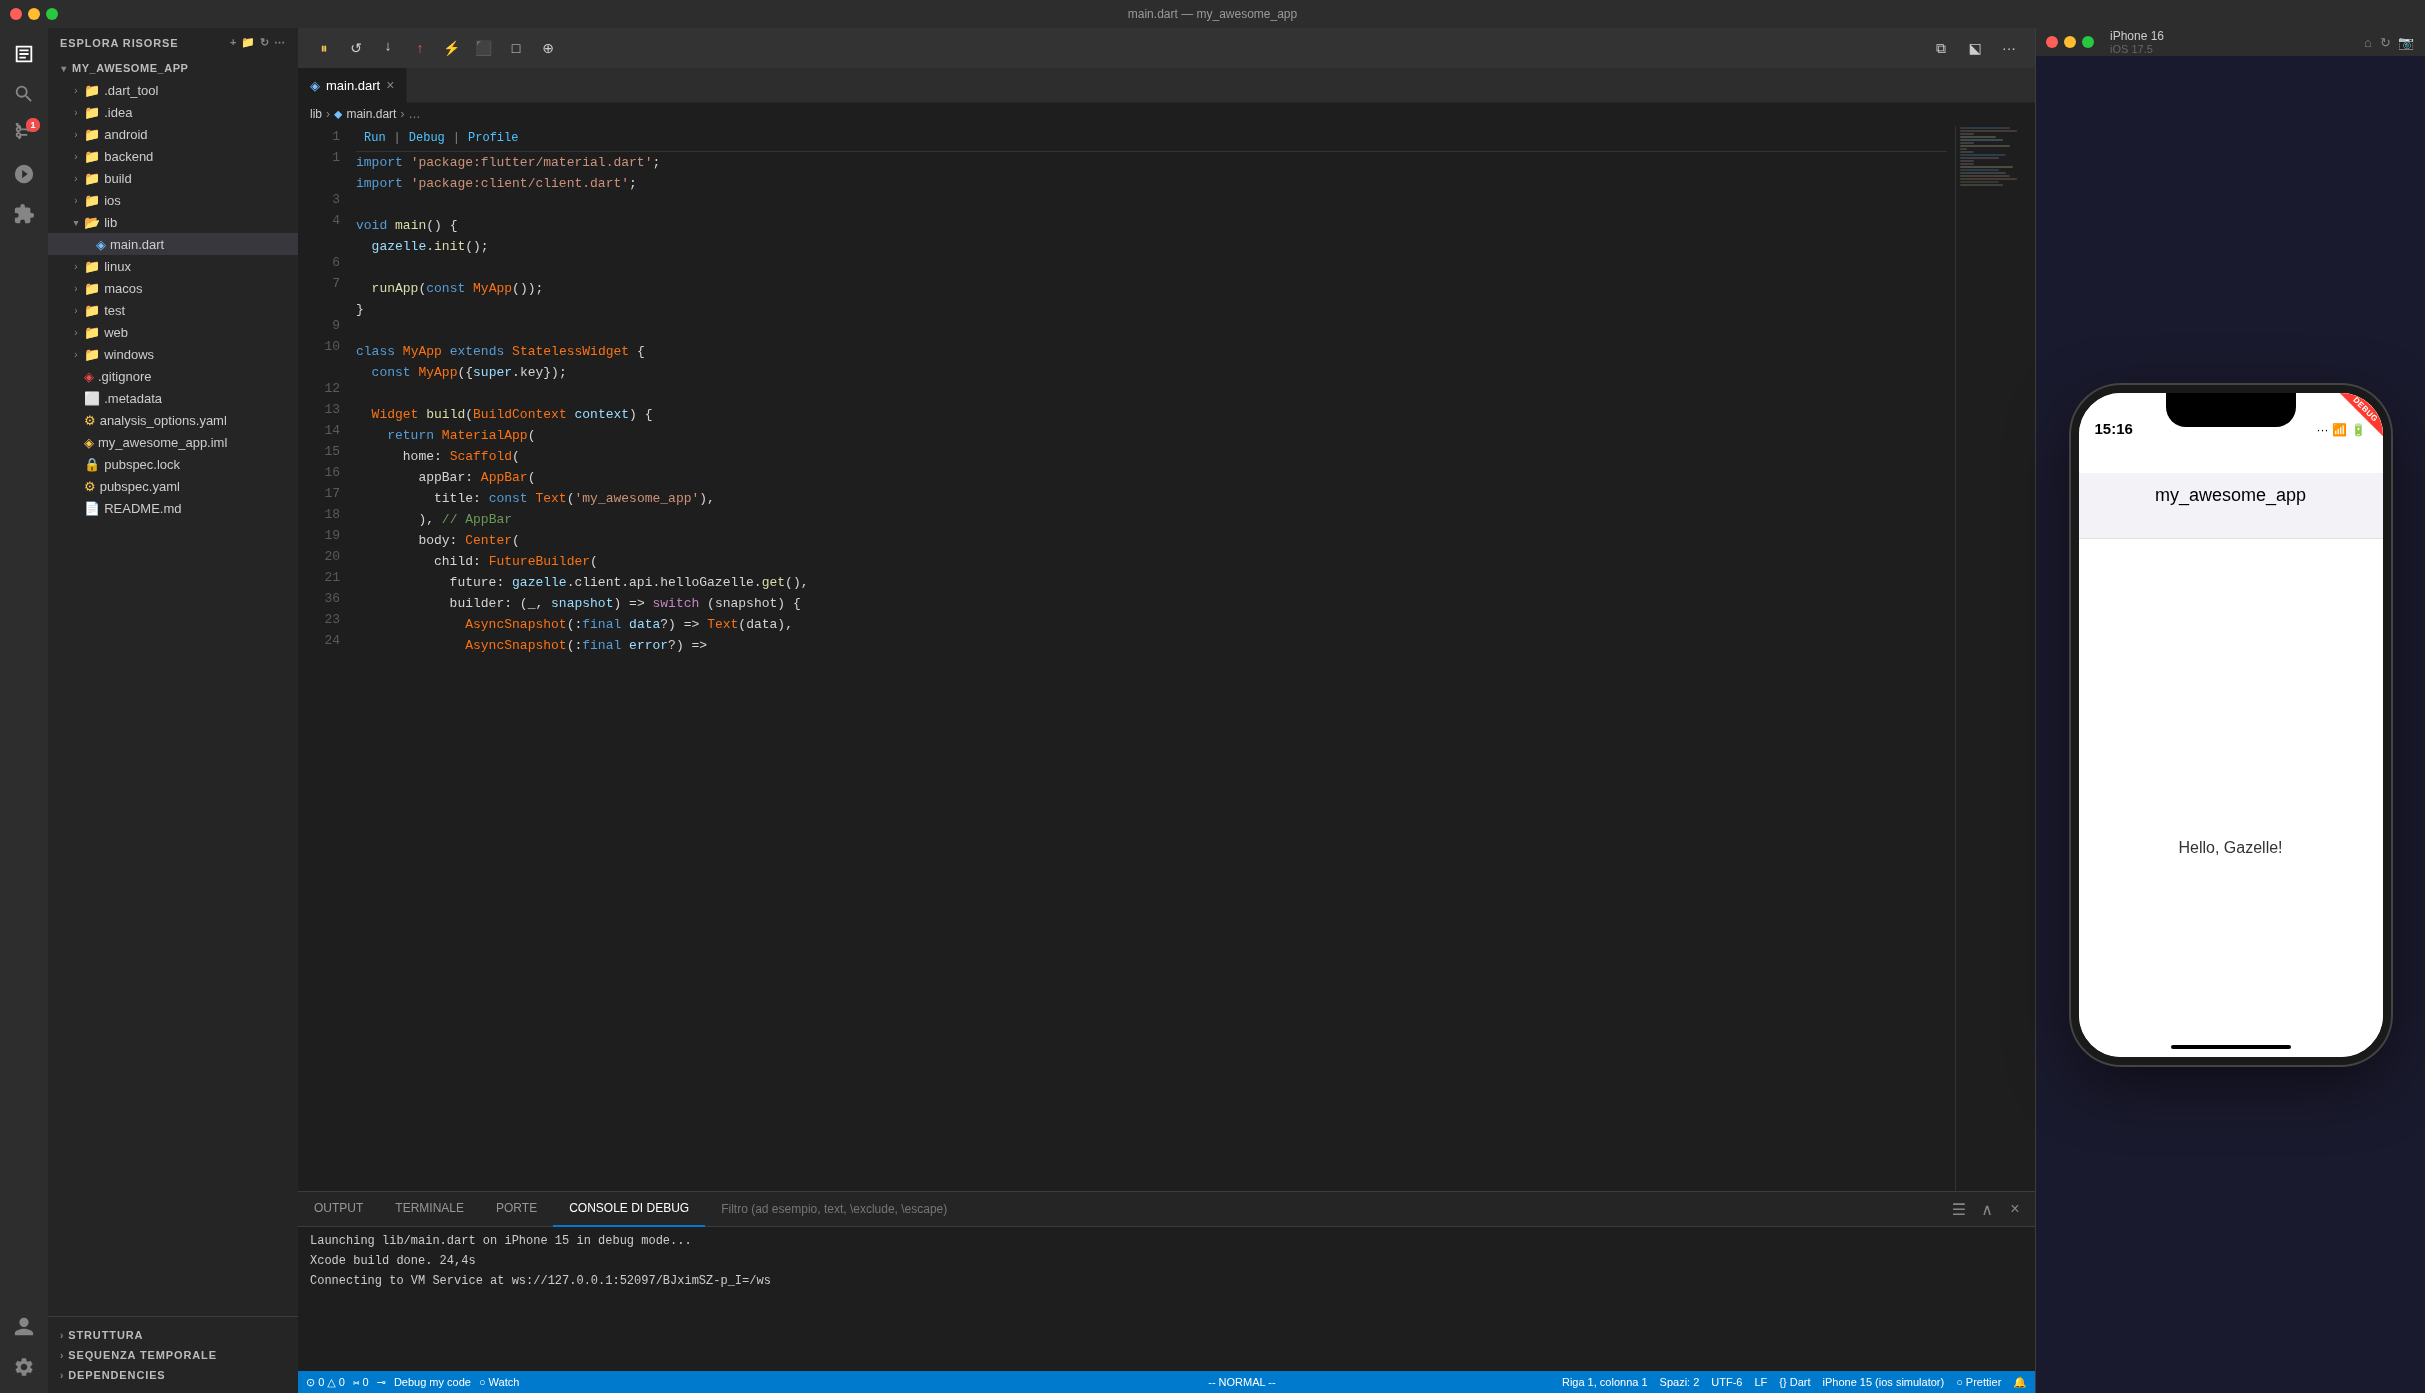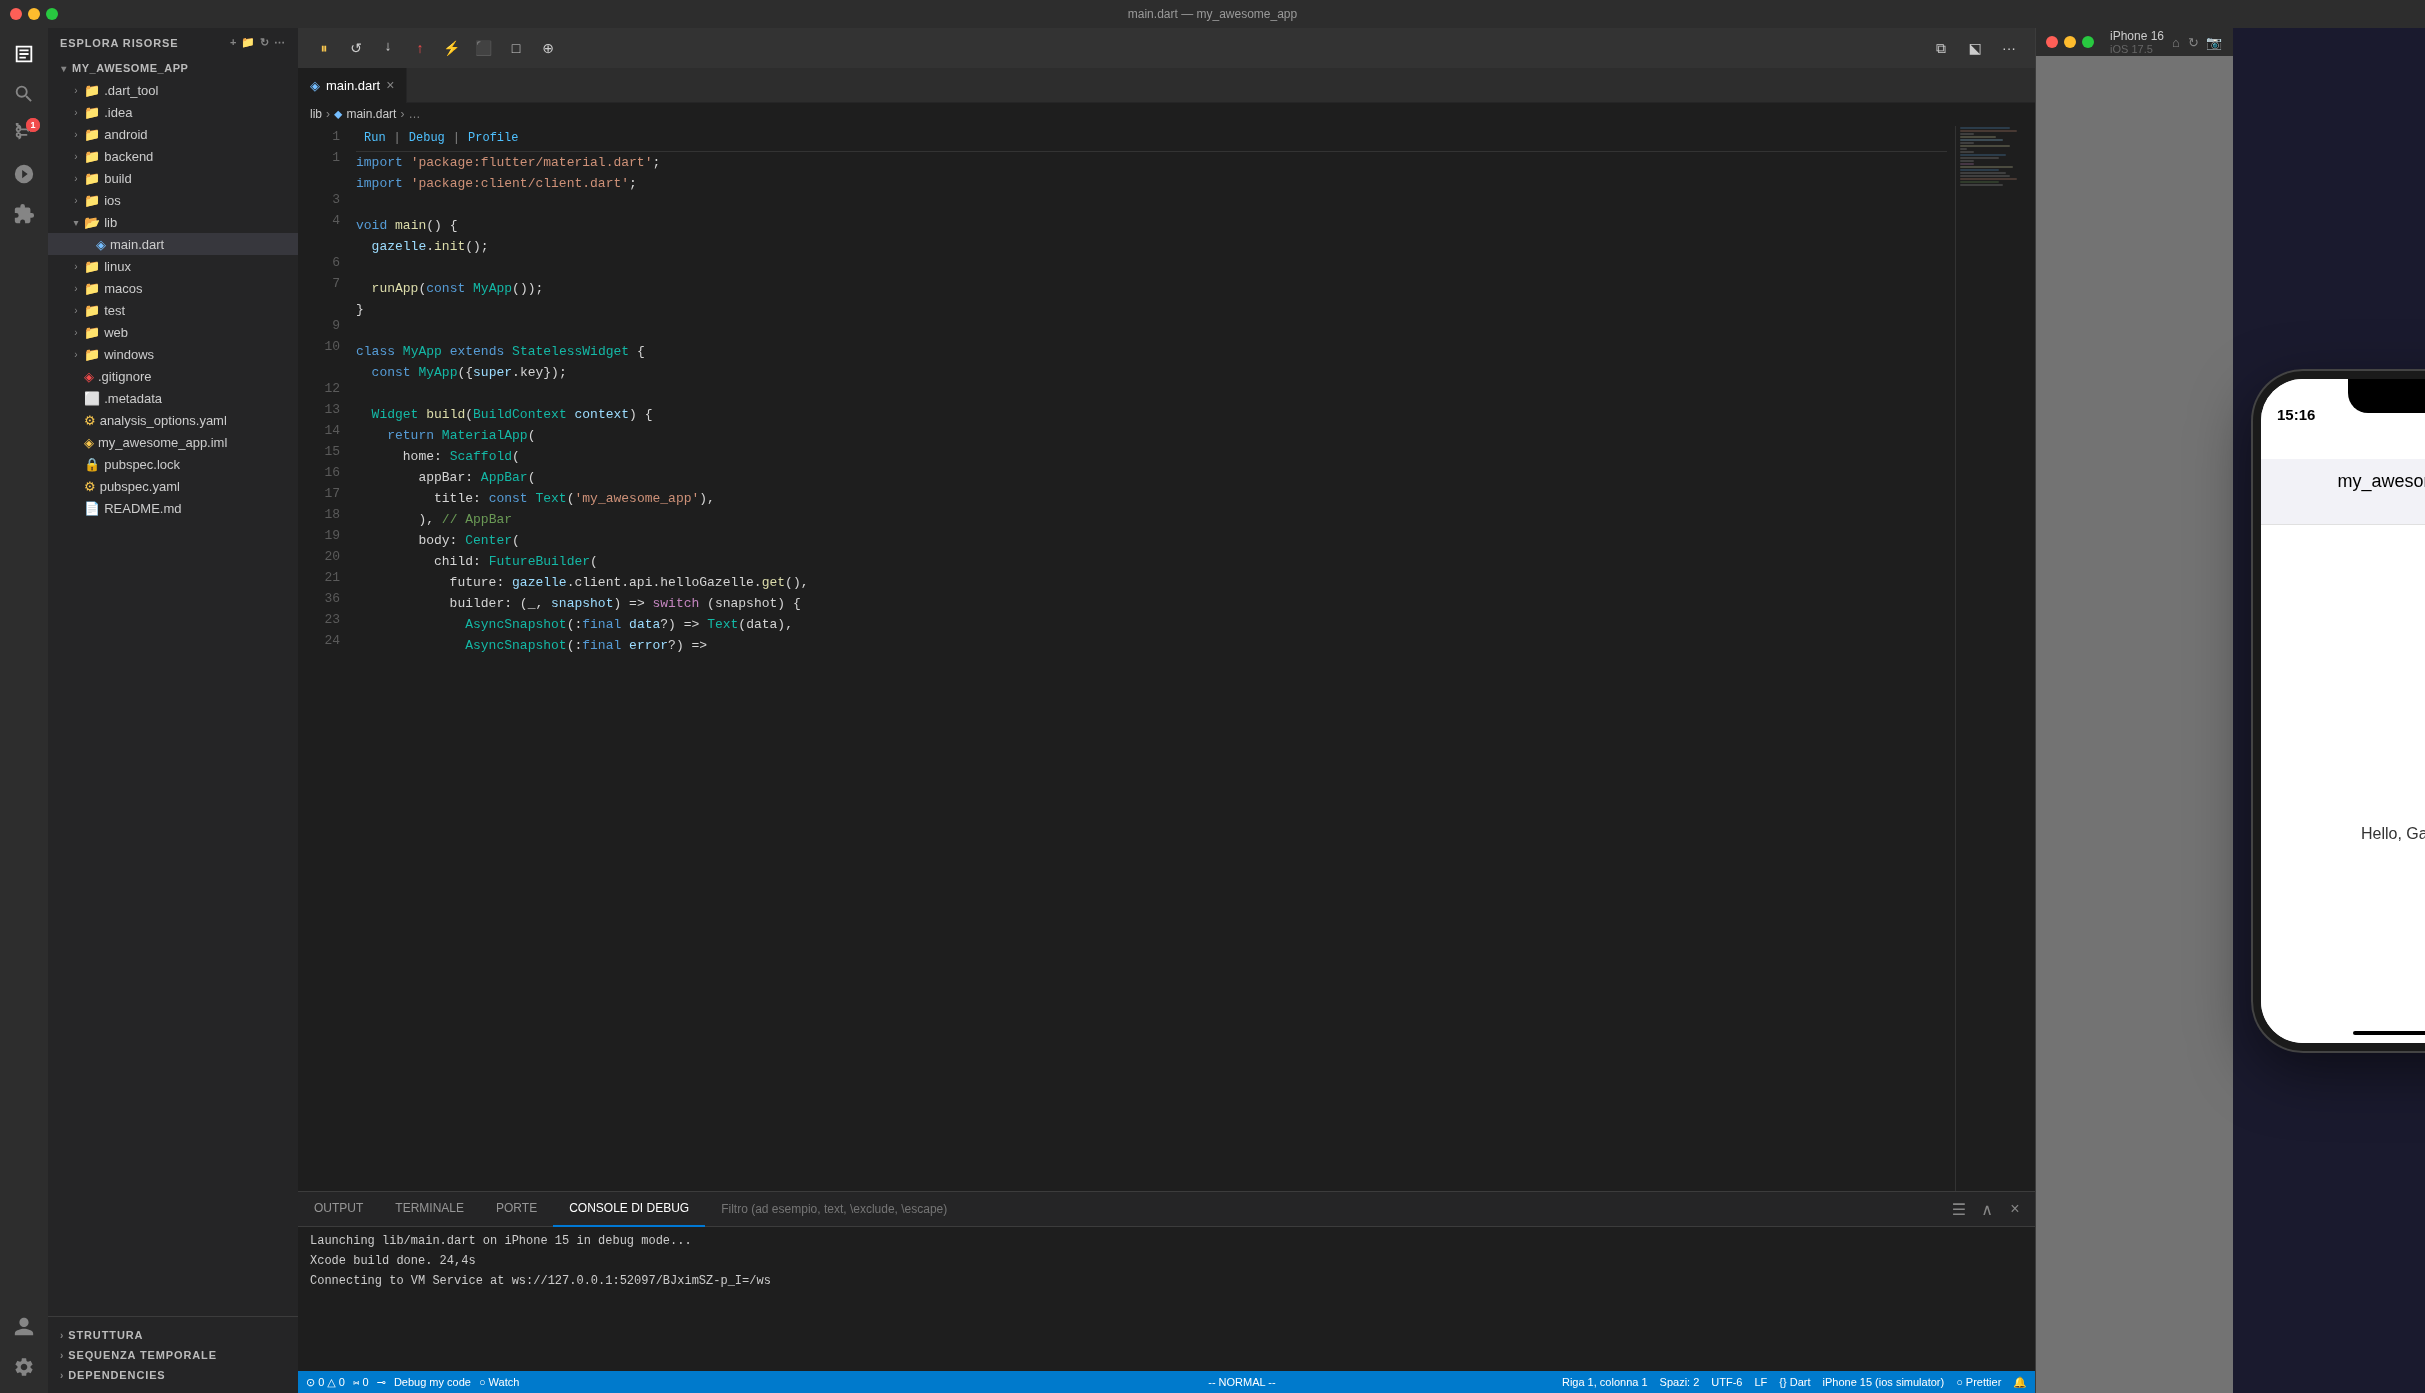--- a/index.html
+++ b/index.html
@@ -217,21 +217,21 @@
       color: #858585;
       font-size: 12px;
       border-bottom: 1px solid #333;
     }
     .run-debug-bar span { cursor: pointer; }
 
     
     .kw { color: #569cd6; }
     .kw2 { color: #c586c0; }
     .fn { color: #dcdcaa; }
-    .cls { color: #14b8a6; }
+    .cls { color: #f97316; }
     .str { color: #ce9178; }
     .cm { color: #6a9955; }
     .punc { color: #d4d4d4; }
     .var { color: #9cdcfe; }
     .at { color: #c586c0; }
     .op { color: #d4d4d4; }
 
     
     .panel-area {
       height: 180px;
@@ -332,21 +332,21 @@
       margin: 1px 0;
       border-radius: 1px;
       background: #555;
     }
 
     
     .simulator-panel {
       width: 390px;
       background: #737373;
       display: flex;
-      flex-direction: row;
+      flex-direction: column;
       flex-shrink: 0;
       border-left: 1px solid #3c3c3c;
     }
     .iphone-frame {
       flex: 1;
       display: flex;
       align-items: center;
       justify-content: center;
       background: #1a1a2e;
       padding: 20px;

